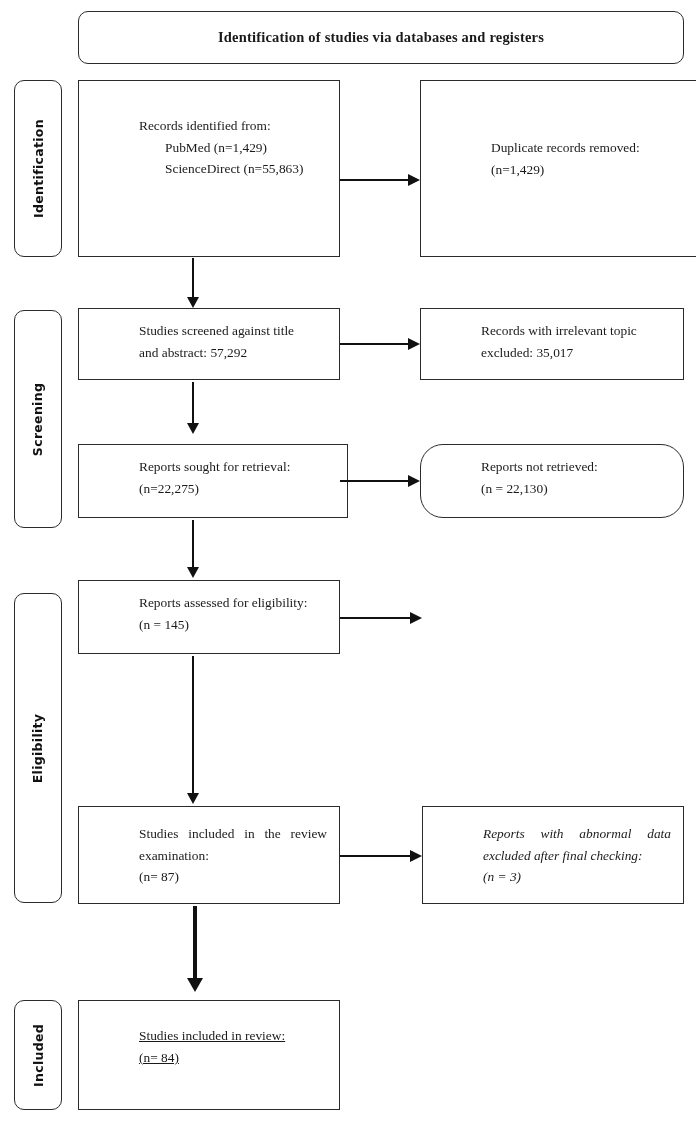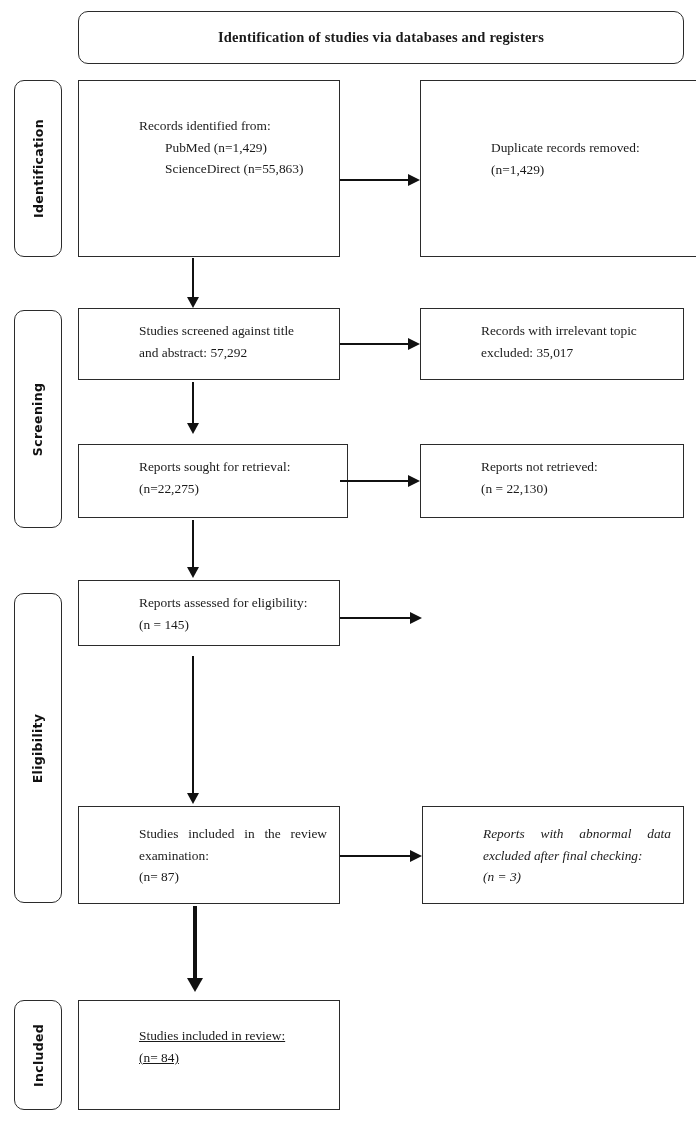--- a/index.html
+++ b/index.html
@@ -203,33 +203,33 @@
       <div class="line">Reports sought for retrieval:</div>
       <div class="line">(n=22,275)</div>
     </div>
   </div>
 
   <div class="arrow-h" style="left:340px; top:471px; width:80px; height:20px;">
     <div class="shaft" style="width:70px;"></div>
     <div class="head"></div>
   </div>
 
-  <div class="box" style="left:420px; top:444px; width:264px; height:74px;">
+  <div class="box" style="left:420px; top:444px; width:264px; height:74px;border-radius:23px;">
     <div class="content" style="padding-top:11px;">
       <div class="line">Reports not retrieved:</div>
       <div class="line">(n = 22,130)</div>
     </div>
   </div>
 
   <div class="arrow-v" style="left:183px; top:520px; width:20px; height:58px;">
     <div class="shaft" style="height:48px;"></div>
     <div class="head"></div>
   </div>
 
-  <div class="box" style="left:78px; top:580px; width:262px; height:66px;">
+  <div class="box" style="left:78px; top:580px; width:262px; height:74px;">
     <div class="content" style="padding-top:11px;">
       <div class="line">Reports assessed for eligibility:</div>
       <div class="line">(n = 145)</div>
     </div>
   </div>
 
   <div class="arrow-h" style="left:340px; top:608px; width:82px; height:20px;">
     <div class="shaft" style="width:72px;"></div>
     <div class="head"></div>
   </div>

